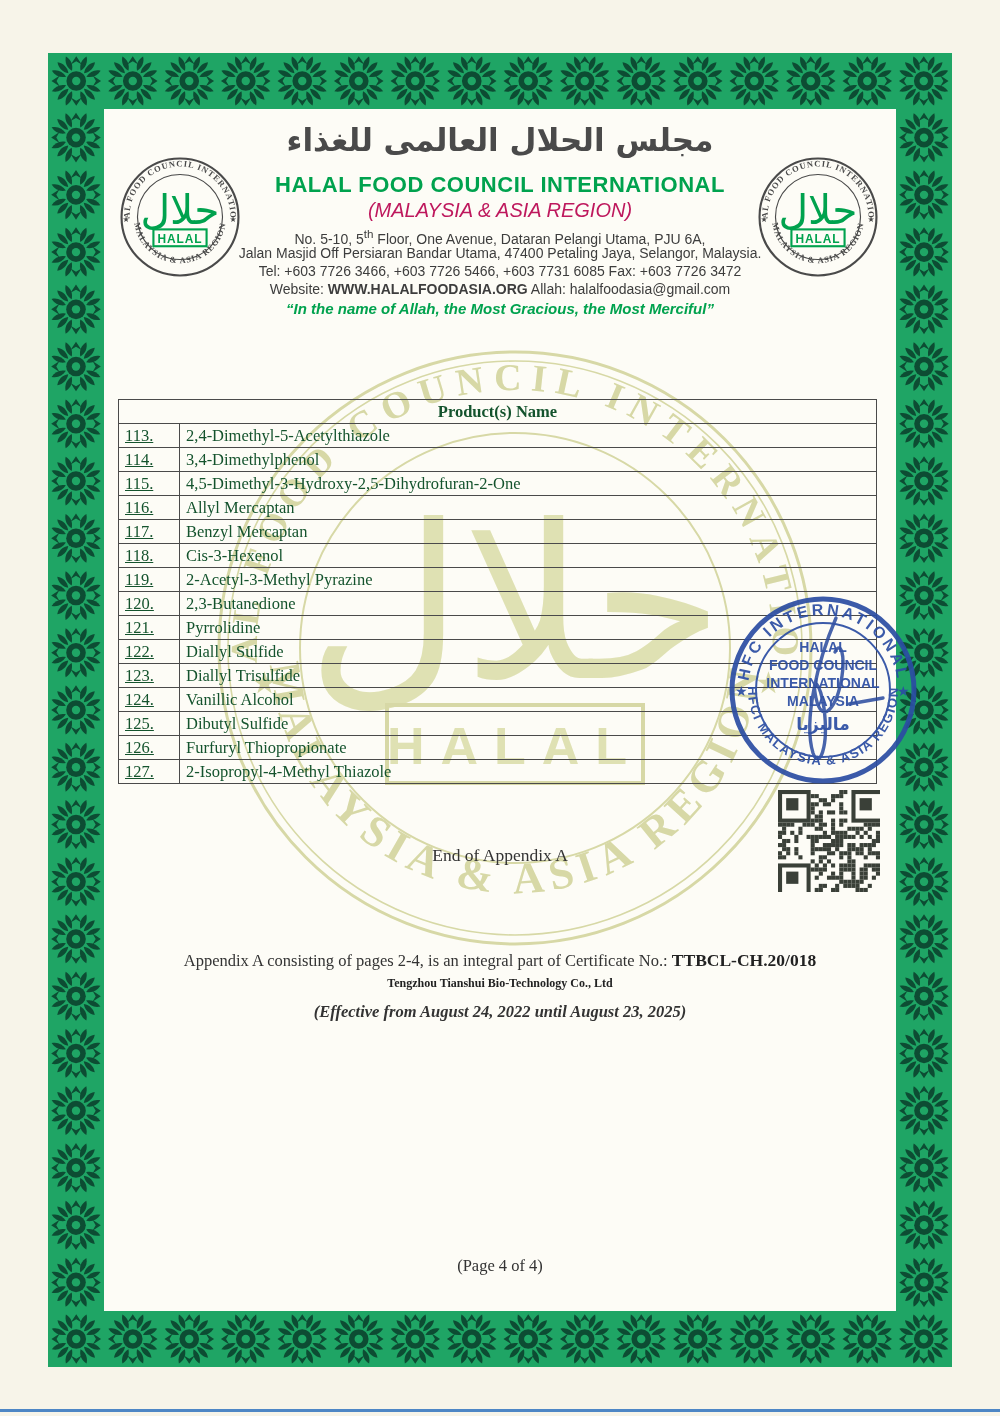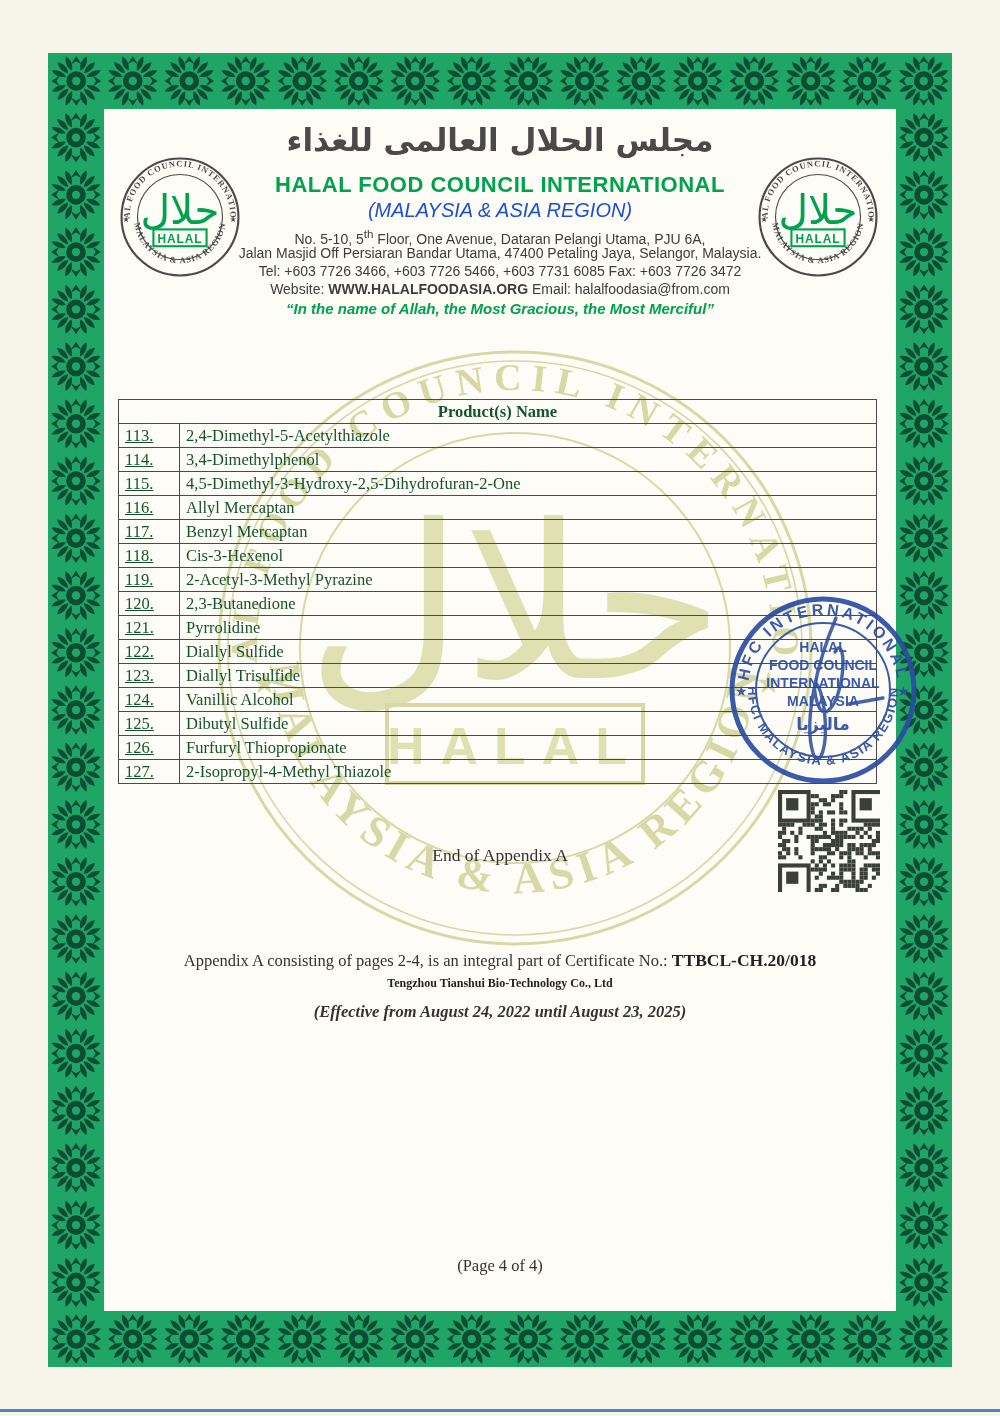--- a/index.html
+++ b/index.html
@@ -14,21 +14,21 @@
   .strip-top{left:48px;top:53px;width:904px;height:56px;}
   .strip-bottom{left:48px;top:1311px;width:904px;height:56px;}
   .strip-left{left:48px;top:109px;width:56px;height:1202px;}
   .strip-right{left:896px;top:109px;width:56px;height:1202px;}
   .motif-strip svg{display:block;}
 
   
   .hdr{position:absolute;left:0;right:0;text-align:center;z-index:3;color:#3d3d3d;}
   .arabic-title{top:122px;font-size:31px;font-weight:bold;color:#4a4a4a;font-family:"DejaVu Sans",sans-serif;}
   .org-name{top:172px;font-size:22px;font-weight:bold;color:#00a24e;font-family:"Liberation Sans",sans-serif;letter-spacing:.5px;}
-  .region-line{top:199px;font-size:20px;font-style:italic;color:#1d4ed8;font-family:"Liberation Sans",sans-serif;}
+  .region-line{top:199px;font-size:20px;font-style:italic;color:#be185d;font-family:"Liberation Sans",sans-serif;}
   .addr1{top:227px;font-size:14px;font-family:"Liberation Sans",sans-serif;}
   .addr2{top:245px;font-size:14px;font-family:"Liberation Sans",sans-serif;}
   .tel-line{top:263px;font-size:14px;font-family:"Liberation Sans",sans-serif;}
   .web-line{top:281px;font-size:14px;font-family:"Liberation Sans",sans-serif;}
   .web-line b{font-weight:bold;}
   .bismillah{top:300px;font-size:15px;font-style:italic;font-weight:bold;color:#00a24e;font-family:"Liberation Sans",sans-serif;}
   .logo-box{position:absolute;top:155px;width:124px;height:124px;z-index:3;}
   .logo-left{left:118px;}
   .logo-right{left:756px;}
 
@@ -238,21 +238,21 @@
         <text x="126" y="76" font-size="9" fill="#4a4a4a">★</text>
     <text x="70" y="78" text-anchor="middle" font-family="DejaVu Sans,sans-serif" font-size="46" fill="#00a24e">حلال</text>
     <rect x="40" y="84" width="60" height="19" fill="none" stroke="#00a24e" stroke-width="2.4"></rect>
     <text x="70" y="99" text-anchor="middle" font-family="Liberation Sans,sans-serif" font-weight="bold" font-size="13.5" letter-spacing="1" fill="#00a24e">HALAL</text>
   </svg></div>
   <div class="hdr org-name">HALAL FOOD COUNCIL INTERNATIONAL</div>
   <div class="hdr region-line">(MALAYSIA &amp; ASIA REGION)</div>
   <div class="hdr addr1"><span>No. 5-10, 5</span><sup>th</sup><span> Floor, One Avenue, Dataran Pelangi Utama, PJU 6A,</span></div>
   <div class="hdr addr2">Jalan Masjid Off Persiaran Bandar Utama, 47400 Petaling Jaya, Selangor, Malaysia.</div>
   <div class="hdr tel-line">Tel: +603 7726 3466, +603 7726 5466, +603 7731 6085  Fax: +603 7726 3472</div>
-  <div class="hdr web-line"><span>Website: </span><b>WWW.HALALFOODASIA.ORG</b><span> Email: halalfoodasia@from.com</span></div>
+  <div class="hdr web-line"><span>Website: </span><b>WWW.HALALFOODASIA.ORG</b><span> Allah: halalfoodasia@gmail.com</span></div>
   <div class="hdr bismillah">“In the name of Allah, the Most Gracious, the Most Merciful”</div>
 
   <table class="products">
     <thead>
       <tr>
         <th colspan="2">Product(s) Name</th>
       </tr>
     </thead>
     <tbody>
         <tr>

